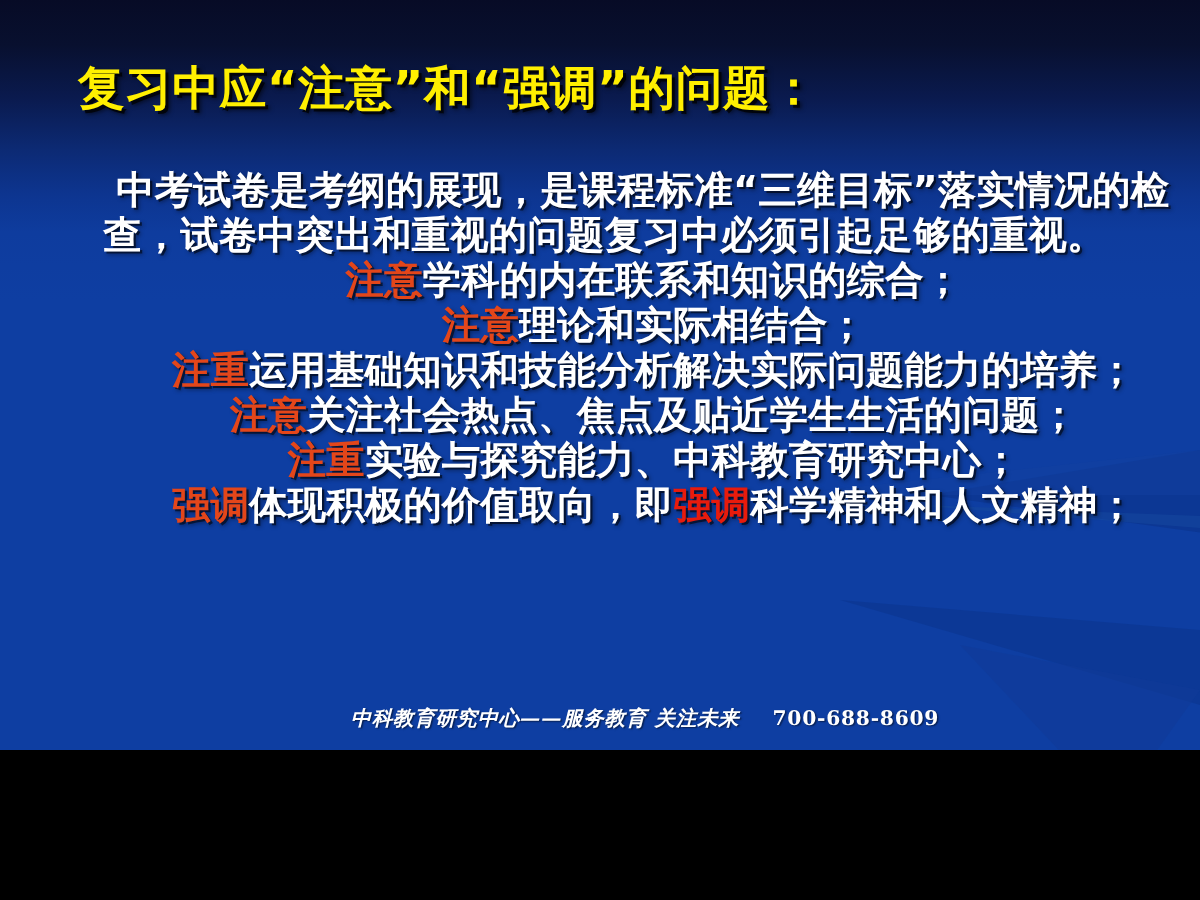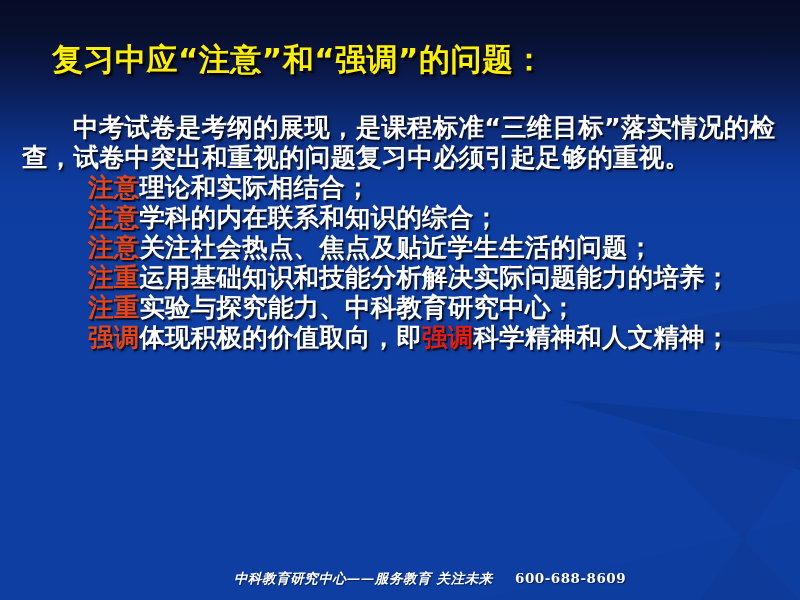--- a/index.html
+++ b/index.html
@@ -3,21 +3,21 @@
 <meta charset="utf-8">
 <style>
   html, body {
     margin: 0;
     padding: 0;
     background: #000;
   }
   .slide {
     position: relative;
     width: 800px;
-    height: 600px;
+    height: 500px;
     overflow: hidden;
     font-family: "DejaVu Sans", "Liberation Sans", sans-serif;
     background: linear-gradient(to bottom,
         #070b26 0%,
         #08102f 6%,
         #0a1a4e 13%,
         #0c2a74 20%,
         #0d3590 26%,
         #0e3c9e 31%,
         #0e3ea2 40%,
@@ -50,20 +50,21 @@
                  3px 3px 3px rgba(0,0,0,0.55);
     white-space: nowrap;
   }
 
   
   .body-block {
     position: absolute;
     left: 22px;
     top: 112px;
     width: 762px;
+    text-align: center;
   }
   .para, .line {
     color: #ffffff;
     font-size: 25.5px;
     font-weight: bold;
     line-height: 30px;
     letter-spacing: 0.2px;
     text-shadow: 1.5px 1.5px 0 rgba(0,0,0,0.55),
                  2px 2px 3px rgba(0,0,0,0.4);
     white-space: nowrap;
@@ -121,46 +122,46 @@
     </svg>
   </div>
 
   <div class="title">复习中应“注意”和“强调”的问题：</div>
 
   <div class="body-block">
 
     <p class="para">中考试卷是考纲的展现，是课程标准“三维目标”落实情况的检查，试卷中突出和重视的问题复习中必须引起足够的重视。</p>
 
     <div class="line">
+      <span class="kw-orange">注意</span><span>学科的内在联系和知识的综合；</span>
+    </div>
+
+    <div class="line">
       <span class="kw-orange">注意</span><span>理论和实际相结合；</span>
     </div>
 
     <div class="line">
-      <span class="kw-orange">注意</span><span>学科的内在联系和知识的综合；</span>
+      <span class="kw-orange">注重</span><span>运用基础知识和技能分析解决实际问题能力的培养；</span>
     </div>
 
     <div class="line">
       <span class="kw-orange">注意</span><span>关注社会热点、焦点及贴近学生生活的问题；</span>
-    </div>
-
-    <div class="line">
-      <span class="kw-orange">注重</span><span>运用基础知识和技能分析解决实际问题能力的培养；</span>
     </div>
 
     <div class="line">
       <span class="kw-orange">注重</span><span>实验与探究能力、中科教育研究中心；</span>
     </div>
 
     <div class="line">
       <span class="kw-orange">强调</span><span>体现积极的价值取向，即</span><span class="kw-red">强调</span><span>科学精神和人文精神；</span>
     </div>
 
 
     <div class="spacer"></div>
 
 
   </div>
 
   <div class="footer">
-    <span>中科教育研究中心——服务教育 关注未来</span><span class="phone">600-688-8609</span>
+    <span>中科教育研究中心——服务教育 关注未来</span><span class="phone">700-688-8609</span>
   </div>
 
 </div>
 
 </body></html>

